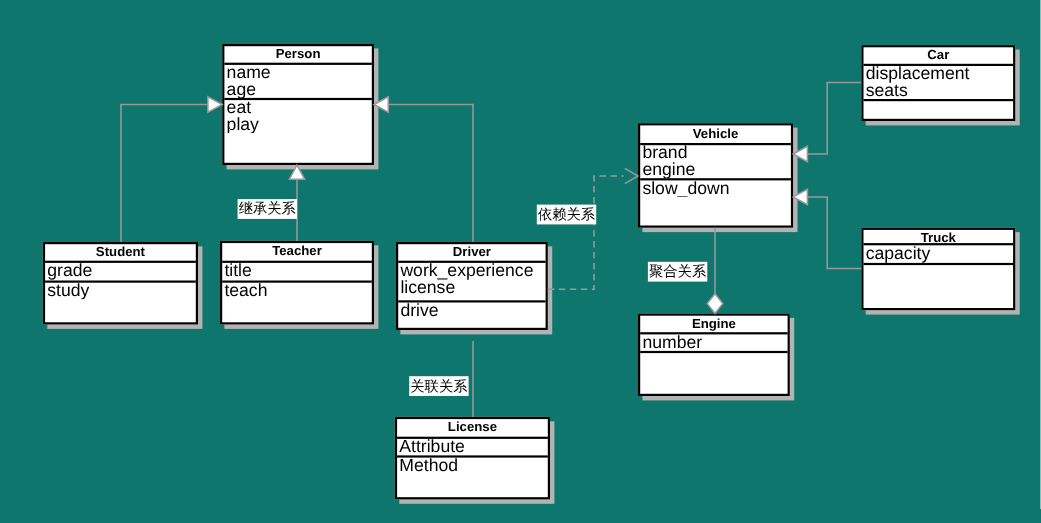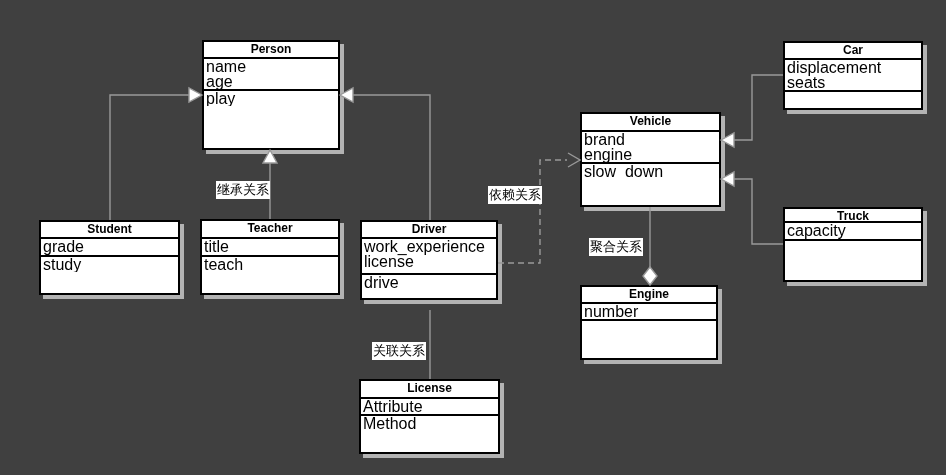--- a/index.html
+++ b/index.html
@@ -1,19 +1,19 @@
 <!DOCTYPE html>
 <html><head>
 <meta charset="utf-8">
 <style>
   html,body{margin:0;padding:0;background:#ffffff;}
   #canvas{
     position:relative;
     width:946px;height:475px;
-    background:#404040;
+    background:#0f766e;
     font-family:"Liberation Sans", sans-serif;
     overflow:hidden;
   }
   .uml-class{
     position:absolute;
     background:#ffffff;
     border:2px solid #000000;
     box-shadow:4px 4px 0 0 #b3b3b3;
     box-sizing:border-box;
     color:#000000;
@@ -63,20 +63,21 @@
 
 <div id="canvas">
 
   <div class="uml-class" style="left:202px;top:40px;width:138px;height:110px">
     <div class="uml-title" style="height:17px">Person</div>
     <div class="uml-attrs" style="height:32px">
       <div class="uml-line">name</div>
       <div class="uml-line">age</div>
     </div>
     <div class="uml-methods">
+      <div class="uml-line">eat</div>
       <div class="uml-line">play</div>
     </div>
   </div>
 
   <div class="uml-class" style="left:39px;top:220px;width:141px;height:75px">
     <div class="uml-title" style="height:17px">Student</div>
     <div class="uml-attrs" style="height:18px">
       <div class="uml-line">grade</div>
     </div>
     <div class="uml-methods">

